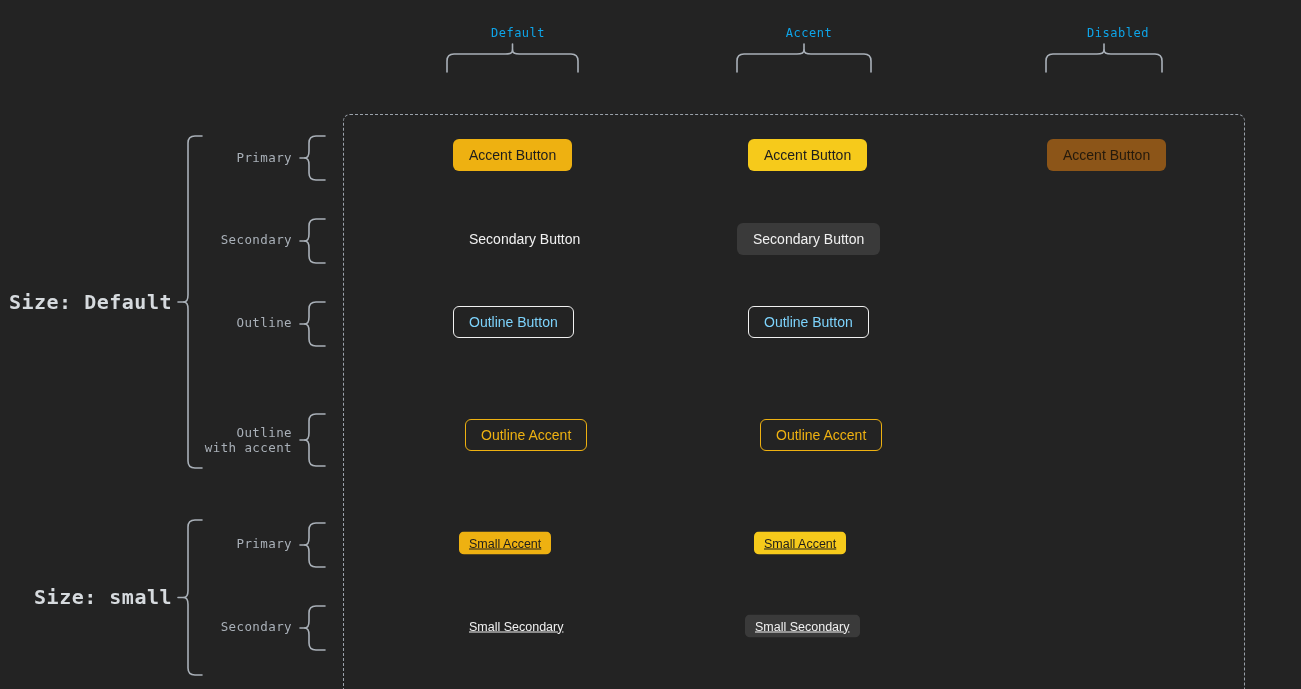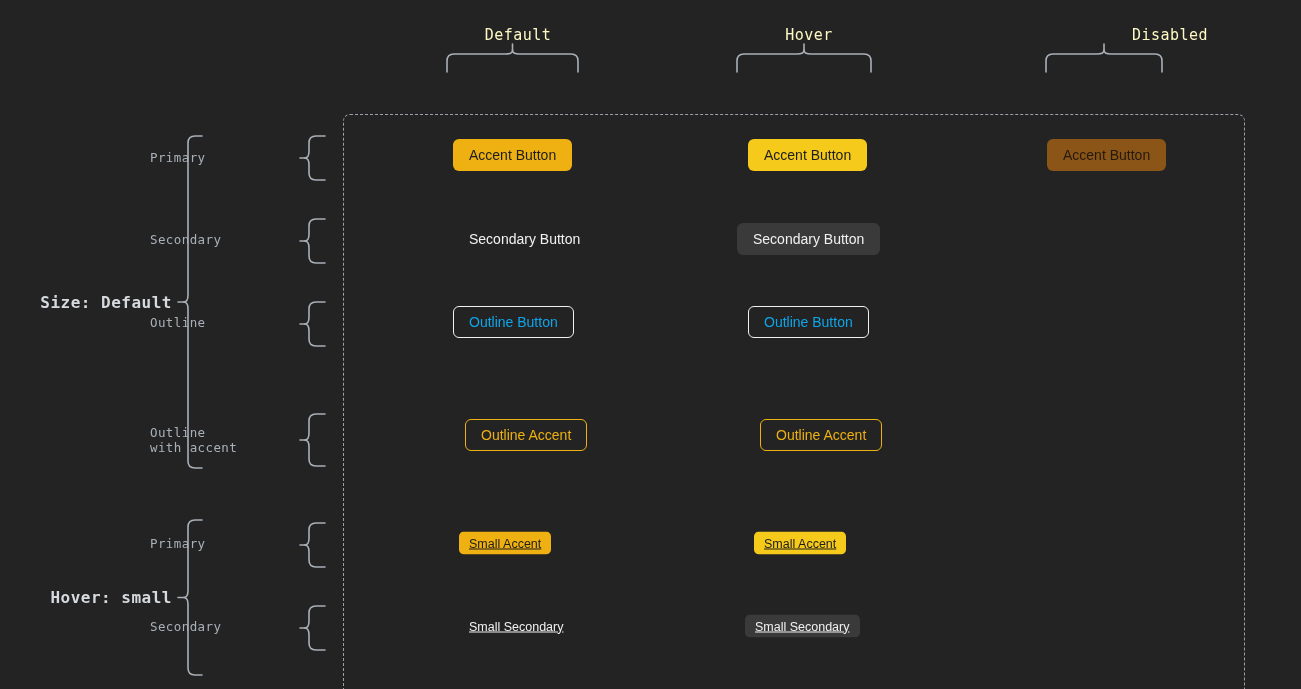--- a/index.html
+++ b/index.html
@@ -18,23 +18,23 @@
     position: relative;
     width: 1301px;
     height: 689px;
     background: #232323;
   }
 
   
   .col-head {
     position: absolute;
     font-family: "DejaVu Sans Mono", "Liberation Mono", monospace;
-    font-size: 15px;
+    font-size: 12px;
     letter-spacing: 0.5px;
-    color: #fef9c3;
+    color: #0ea5e9;
     white-space: nowrap;
     transform: translateX(-50%);
     padding-left: 12px;
   }
 
   
   .brace-svg { position: absolute; overflow: visible; }
   .brace-svg path {
     fill: none;
     stroke: #a9b0b8;
@@ -48,38 +48,39 @@
     position: absolute;
     border: 1.5px dashed #9aa1aa;
     border-radius: 7px;
     box-sizing: border-box;
   }
 
   
   .size-label {
     position: absolute;
     font-family: "DejaVu Sans Mono", "Liberation Mono", monospace;
-    font-size: 16px;
+    font-size: 20px;
     font-weight: bold;
     letter-spacing: 0.5px;
     color: #d6dade;
     white-space: nowrap;
     text-align: right;
     transform: translateY(-50%);
   }
 
   
   .row-label {
     position: absolute;
     font-family: "DejaVu Sans Mono", "Liberation Mono", monospace;
     font-size: 12.5px;
     letter-spacing: 0.4px;
     line-height: 15px;
     color: #a9b0b8;
     white-space: pre-line;
+    text-align: right;
     transform: translateY(-50%);
   }
 
   
   .btn {
     position: absolute;
     box-sizing: border-box;
     display: inline-flex;
     align-items: center;
     justify-content: center;
@@ -105,56 +106,56 @@
     text-decoration: underline;
   }
 
   .v-accent          { background: #eeb111; color: #1d1d1d; }
   .v-accent-hover    { background: #f6ca1b; color: #1d1d1d; }
   .v-accent-disabled { background: #8c5518; color: #241a0c; }
 
   .v-secondary       { background: transparent; color: #f1f1f1; }
   .v-secondary-hover { background: #3a3a3a;     color: #f1f1f1; }
 
-  .v-outline         { background: transparent; color: #0ea5e9; border-color: #f1f1f1; }
+  .v-outline         { background: transparent; color: #7dd3fc; border-color: #f1f1f1; }
 
   .v-outline-accent  { background: transparent; color: #eeb111; border-color: #eeb111; margin-left: 12px; }
 </style>
 </head>
 <body>
 
 <div id="stage">
 
   <div class="dash-frame" id="dash-frame" style="left: 343px; top: 114px; width: 902px; height: 595px;"></div>
 
   <div id="col-heads">
       <div class="col-head" style="left: 512px; top: 26px;">Default</div>
       <svg class="brace-svg" width="135" height="32" viewBox="0 0 135 32" style="left: 445px; top: 42px;">
         <path d="M 2 30 L 2 19 Q 2 12 9 12 L 60.5 12 Q 67.5 12 67.5 8.149999999999999 Q 67.5 12 74.5 12 L 126 12 Q 133 12 133 19 L 133 30"></path>
         <path d="M 67.5 8.149999999999999 L 67.5 2"></path>
       </svg>
-      <div class="col-head" style="left: 803px; top: 26px;">Hover</div>
+      <div class="col-head" style="left: 803px; top: 26px;">Accent</div>
       <svg class="brace-svg" width="138" height="32" viewBox="0 0 138 32" style="left: 735px; top: 42px;">
         <path d="M 2 30 L 2 19 Q 2 12 9 12 L 62 12 Q 69 12 69 8.149999999999999 Q 69 12 76 12 L 129 12 Q 136 12 136 19 L 136 30"></path>
         <path d="M 69 8.149999999999999 L 69 2"></path>
       </svg>
-      <div class="col-head" style="left: 1164px; top: 26px;">Disabled</div>
+      <div class="col-head" style="left: 1112px; top: 26px;">Disabled</div>
       <svg class="brace-svg" width="120" height="32" viewBox="0 0 120 32" style="left: 1044px; top: 42px;">
         <path d="M 2 30 L 2 19 Q 2 12 9 12 L 53 12 Q 60 12 60 8.149999999999999 Q 60 12 67 12 L 111 12 Q 118 12 118 19 L 118 30"></path>
         <path d="M 60 8.149999999999999 L 60 2"></path>
       </svg>
     </div>
 
   <div id="size-groups">
       <div class="size-label" style="left: 0px; width: 172px; top: 302px;">Size: Default</div>
       <svg class="brace-svg" width="34" height="336" viewBox="0 0 34 336" style="left: 176px; top: 134px;">
         <path d="M 26 2 L 19 2 Q 12 2 12 9 L 12 161 Q 12 168 7.8 168 Q 12 168 12 175 L 12 327 Q 12 334 19 334 L 26 334"></path>
         <path d="M 7.8 168 L 2 168"></path>
       </svg>
-      <div class="size-label" style="left: 0px; width: 172px; top: 597px;">Hover: small</div>
+      <div class="size-label" style="left: 0px; width: 172px; top: 597px;">Size: small</div>
       <svg class="brace-svg" width="34" height="159" viewBox="0 0 34 159" style="left: 176px; top: 518px;">
         <path d="M 26 2 L 19 2 Q 12 2 12 9 L 12 72.5 Q 12 79.5 7.8 79.5 Q 12 79.5 12 86.5 L 12 150 Q 12 157 19 157 L 26 157"></path>
         <path d="M 7.8 79.5 L 2 79.5"></path>
       </svg>
     </div>
 
   <div id="row-labels">
       <div class="row-label" style="left: 150px; width: 142px; top: 157px;">Primary</div>
       <svg class="brace-svg" width="35" height="48" viewBox="0 0 35 48" style="left: 298px; top: 134px;">
         <path d="M 27 2 L 18 2 Q 11 2 11 9 L 11 17 Q 11 24 6.8 24 Q 11 24 11 31 L 11 39 Q 11 46 18 46 L 27 46"></path>

